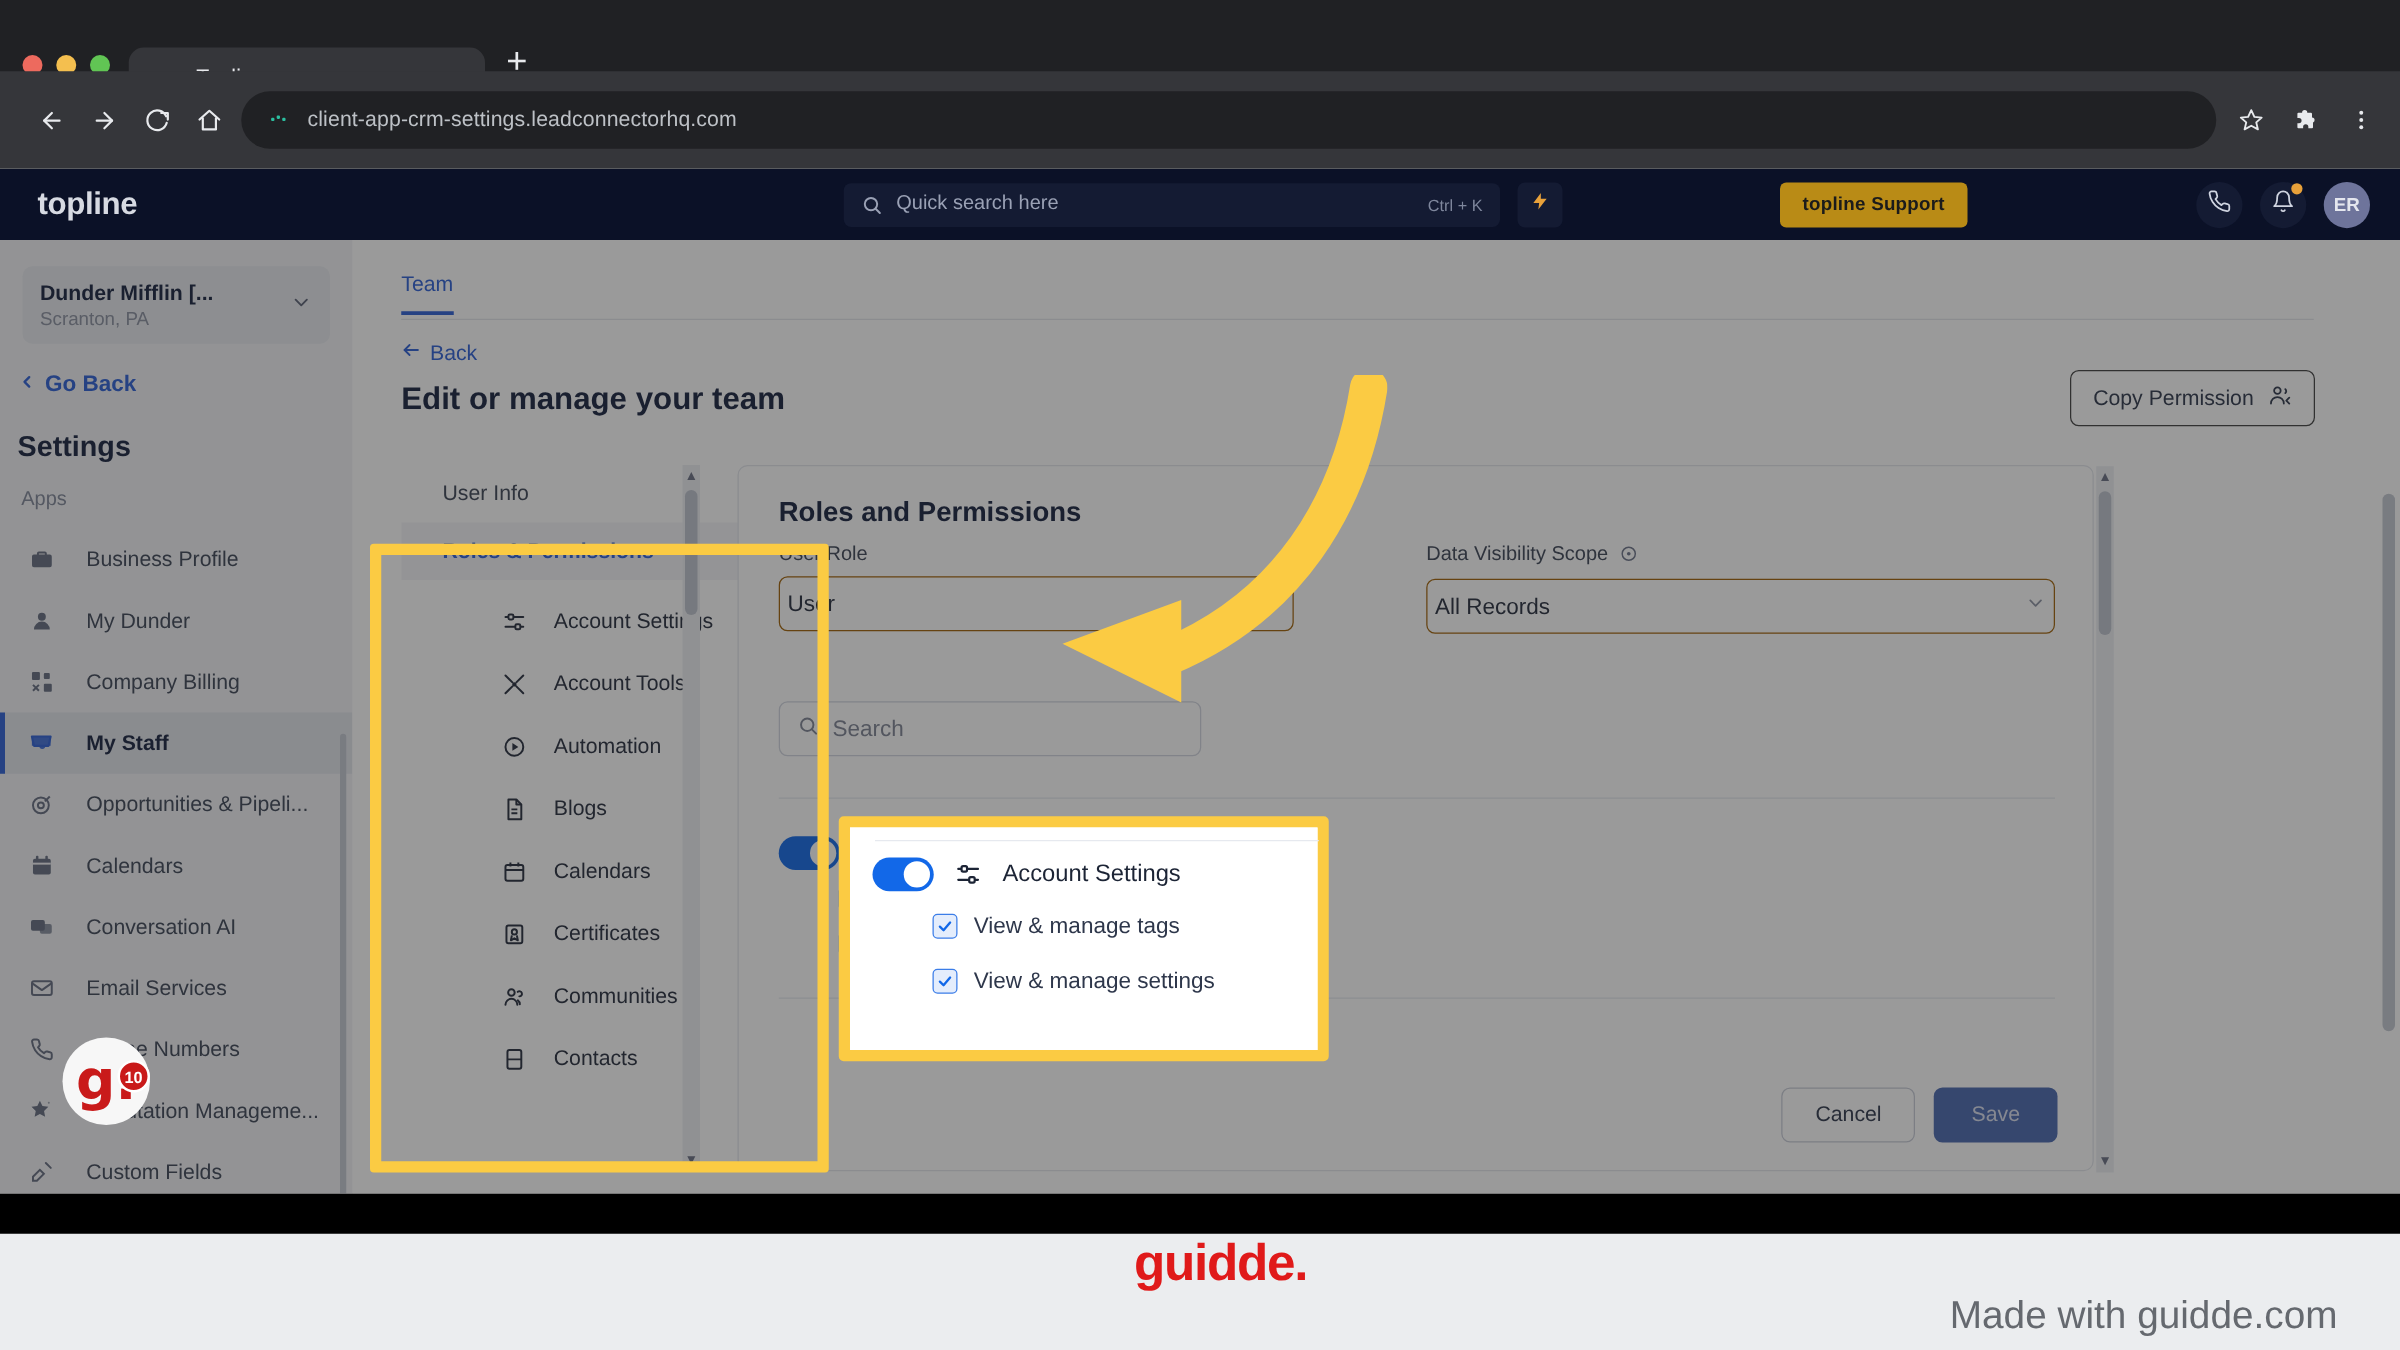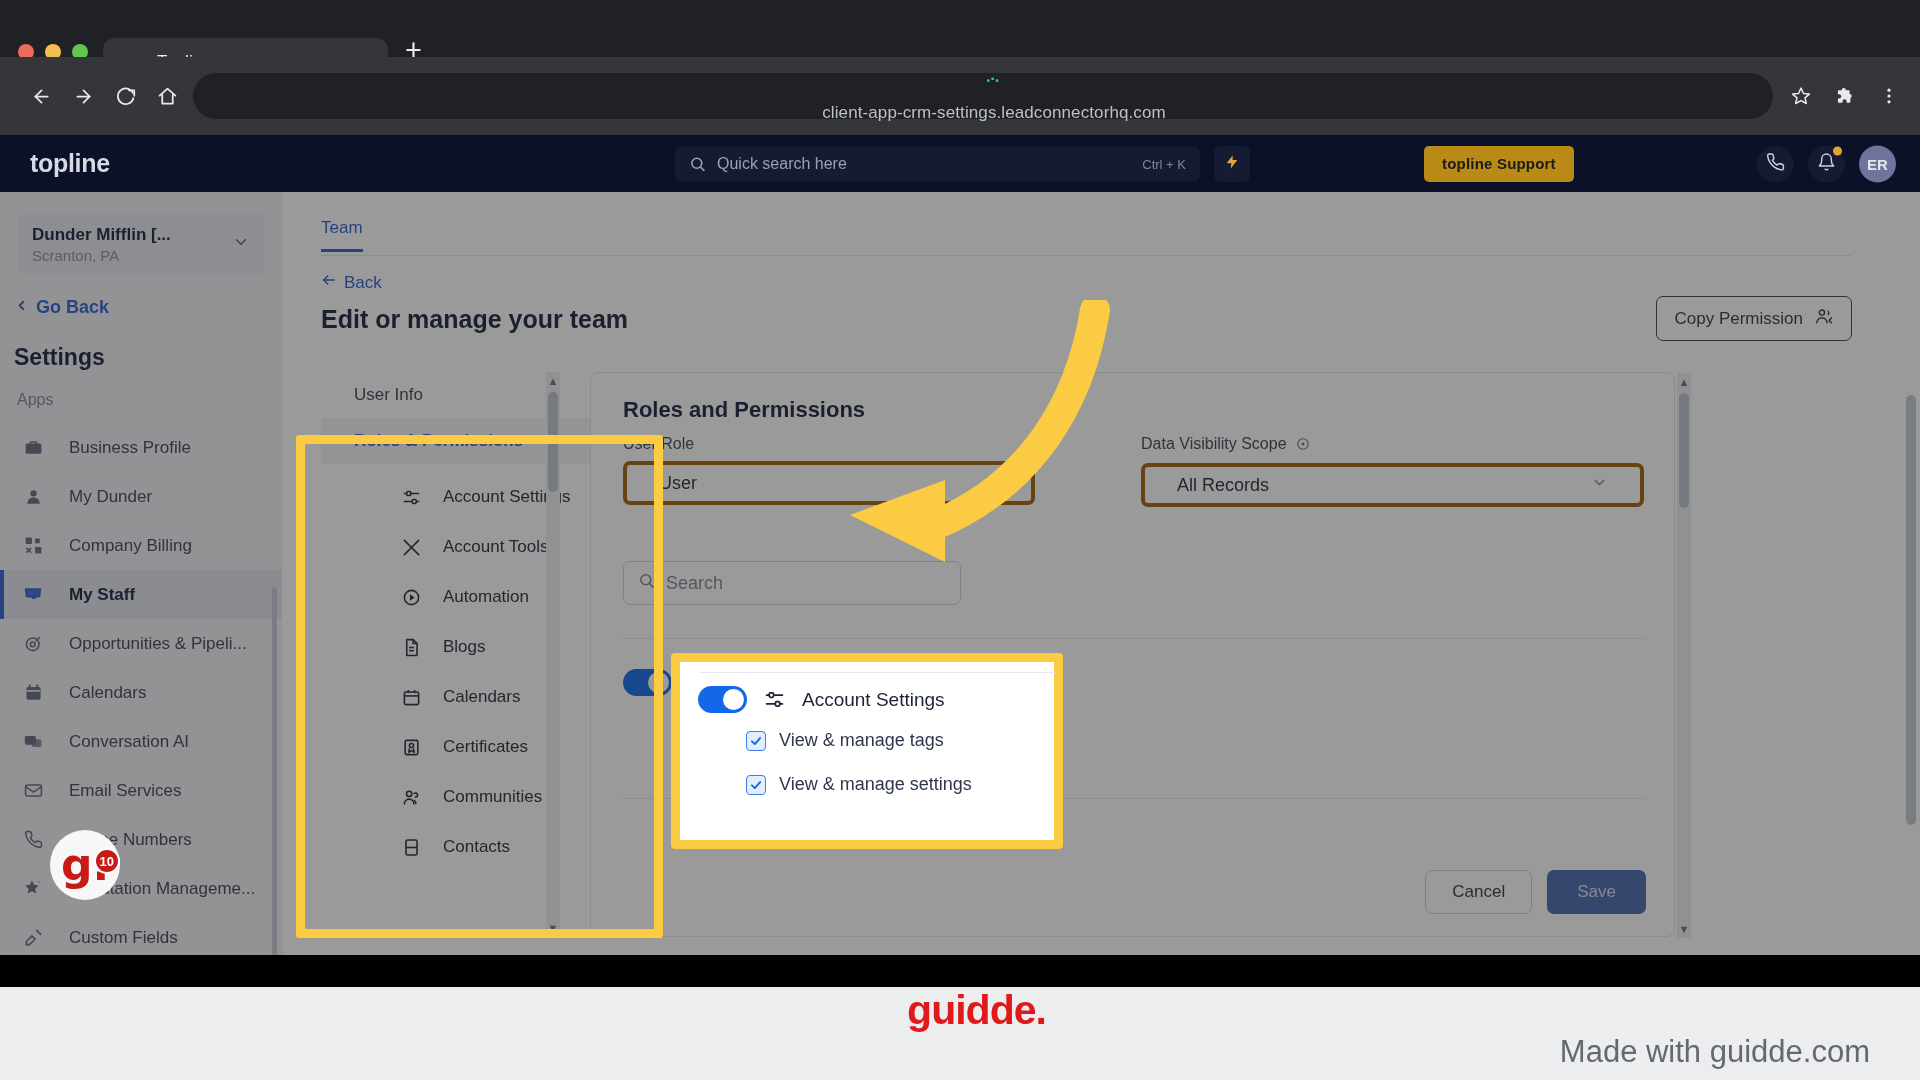--- a/index.html
+++ b/index.html
@@ -24,21 +24,21 @@
   }
   .tab-favicon { width:18px; height:18px; display:flex; align-items:center; justify-content:center; }
   .tab-title { color:#E8EAED; font-size:17px; letter-spacing:.2px; white-space:nowrap; }
   .newtab { position:absolute; left:405px; top:50px; transform:translateY(-50%); color:#E8EAED; font-size:29px; line-height:1; font-weight:300; }
   .toolbar { position:absolute; left:0; top:57px; width:1920px; height:78px; background:#35363A; }
   .navbtns { position:absolute; left:20px; top:39px; transform:translateY(-50%); display:flex; gap:0px; align-items:center; }
   .navbtn { width:42px; height:42px; display:flex; align-items:center; justify-content:center; color:#E8EAED; }
   .omnibox {
     position:absolute; left:193px; top:39px; transform:translateY(-50%);
     width:1580px; height:46px; background:#202124; border-radius:23px;
-    display:flex; align-items:center; padding-left:22px; gap:14px;flex-direction:column;
+    display:flex; align-items:center; padding-left:22px; gap:14px;
   }
   .omni-favicon { width:17px; height:17px; display:flex; align-items:center; justify-content:center; }
   .omni-url { color:#BDC1C6; font-size:17px; letter-spacing:.1px; }
   .toolbar-right { position:absolute; right:12px; top:39px; transform:translateY(-50%); display:flex; align-items:center; gap:6px; }
   .tb-icon { width:38px; height:38px; display:flex; align-items:center; justify-content:center; color:#E8EAED; }
 
   
   .app { position:absolute; left:0; top:135px; width:1920px; height:820px; background:#fff; overflow:hidden; }
   .appheader { position:absolute; left:0; top:0; width:1920px; height:57px; background:#0B1127; display:flex; align-items:center; }
   .brand { margin-left:30px; color:#D7DAE2; font-size:25px; font-weight:700; letter-spacing:-0.3px; }
@@ -103,22 +103,22 @@
   .psb-track { position:absolute; left:0; top:0; width:14px; height:565px; background:#EDEFF3; }
   .psb-thumb { position:absolute; left:2px; top:18px; width:10px; height:100px; background:#BEC3CE; border-radius:5px; }
   .psb-arrow { position:absolute; left:0; width:14px; height:18px; display:flex; align-items:center; justify-content:center; color:#6A7083; font-size:11px; }
 
   
   .rolecard { position:absolute; left:690px; top:378px; width:1085px; height:570px; background:#fff; border:1px solid #E3E6EC; border-radius:8px; }
   .rc-title { position:absolute; left:32px; top:24px; font-size:22px; font-weight:700; color:#16213E; }
   .fieldlabel { font-size:16px; color:#3D4557; }
   .field { position:absolute; }
   .select {
-    height:44px; border:4px solid #a16207; border-radius:7px; background:#fff;
-    display:flex; align-items:center; padding:0 32px; color:#262D3D; font-size:18px; margin-top:8px;
+    height:44px; border:1px solid #a16207; border-radius:7px; background:#fff;
+    display:flex; align-items:center; padding:0 6px; color:#262D3D; font-size:18px; margin-top:8px;
   }
   .select .chev { margin-left:auto; color:#8D93A3; }
   .searchbox {
     position:absolute; left:32px; top:188px; width:338px; height:44px;
     border:1px solid #D2D6E0; border-radius:7px; display:flex; align-items:center; gap:11px; padding:0 14px;
     color:#7E8494; font-size:18px;
   }
   .divider { position:absolute; left:32px; top:265px; width:1021px; height:1px; background:#E6E9EF; }
   .divider2 { position:absolute; left:32px; top:425px; width:1021px; height:1px; background:#E6E9EF; }
   .permgroup { position:absolute; left:32px; top:290px; }

